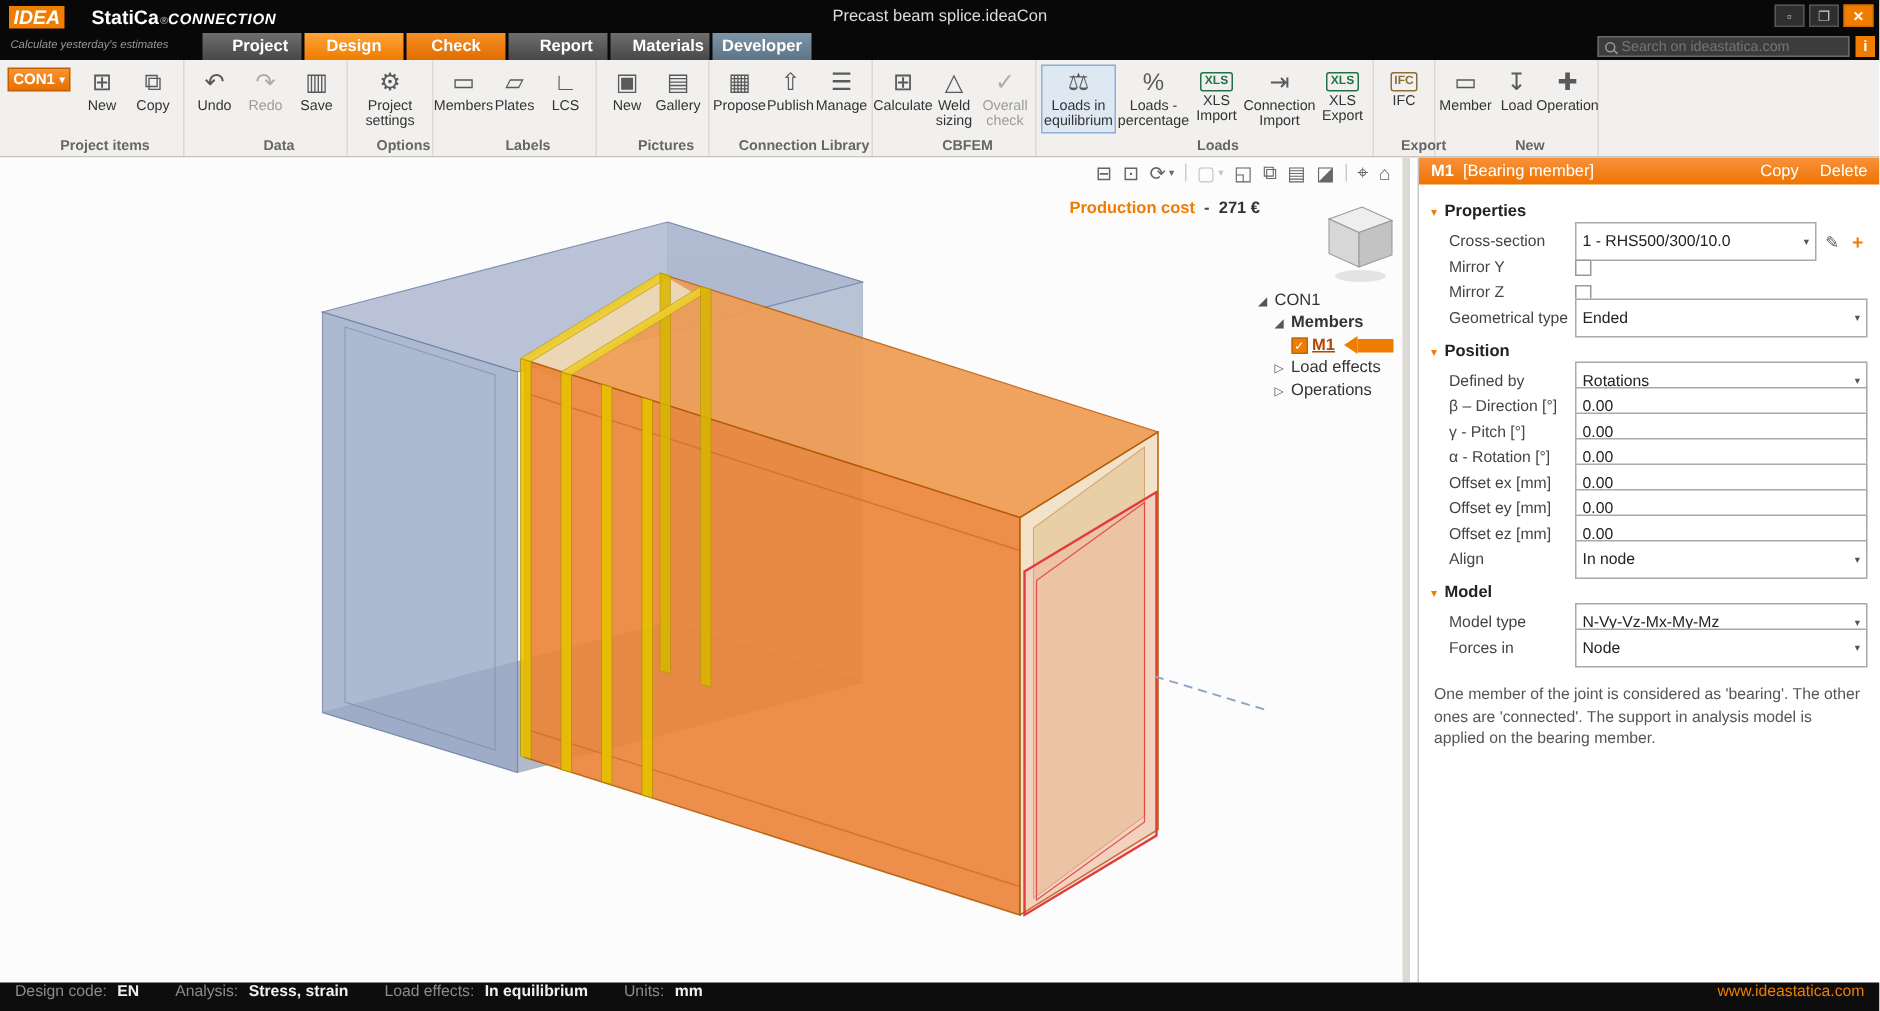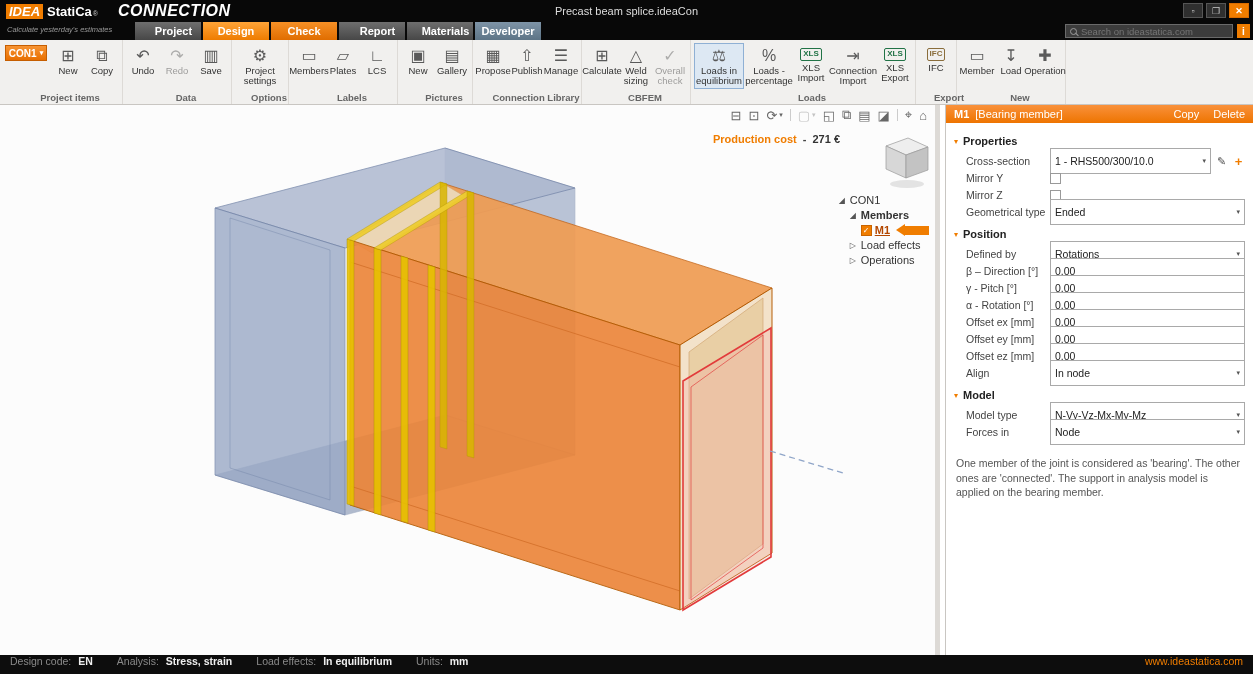--- a/index.html
+++ b/index.html
@@ -3,24 +3,24 @@
 <meta charset="utf-8">
 <style>
   * { box-sizing:border-box; margin:0; padding:0; }
   html,body { width:1253px; height:674px; }
   body { font-family:"Liberation Sans",sans-serif; background:#fff; overflow:hidden; position:relative; font-size:11px; }
 
   
   .header { position:absolute; top:0; left:0; width:1253px; height:40px; background:#080808; }
   .titlerow { height:22px; position:relative; display:flex; align-items:center; color:#fff; }
   .logo { margin-left:6px; display:flex; align-items:baseline; white-space:nowrap; }
-  .logo .idea { font-weight:bold; font-style:italic; font-size:13px; color:#fff; background:#f07d00; padding:0 3px; margin-right:4px; }
+  .logo .idea { font-weight:bold; font-style:italic; font-size:13px; color:#fff; background:#f07d00; padding:0 3px; margin-right:18px; }
   .logo .statica { font-weight:bold; font-size:13px; color:#fff; }
   .logo .reg { font-size:7px; color:#ccc; margin-left:1px; }
-  .logo .product { font-weight:bold; font-style:italic; font-size:16px; letter-spacing:.5px; margin-left:20px; color:#fff; }
+  .logo .product { font-weight:bold; font-style:italic; font-size:10px; letter-spacing:.5px; margin-left:0; color:#fff; }
   .doc-title { position:absolute; left:50%; transform:translateX(-50%); color:#ddd; font-size:11px; }
   .winbtns { position:absolute; right:4px; top:3px; display:flex; gap:3px; }
   .winbtn { width:20px; height:15px; background:#2f2f2f; border:1px solid #555; color:#ccc; font-size:9px; display:flex; align-items:center; justify-content:center; cursor:default; }
   .winbtn.close { background:#f07d00; border-color:#d96c00; color:#fff; font-weight:bold; }
   .tagline { position:absolute; left:7px; top:25px; font-size:7.5px; font-style:italic; color:#9a9a9a; }
   .tabs { position:absolute; left:135px; top:22px; display:flex; gap:2px; height:18px; }
   .tab { width:66px; display:flex; align-items:center; justify-content:center; color:#fff; font-size:11px; font-weight:bold; cursor:default; }
   .tab.gray   { background:linear-gradient(#6e6e6e,#474747);padding-left:11px; }
   .tab.design { background:linear-gradient(#ffa438,#ee7c00); }
   .tab.check  { background:linear-gradient(#f69026,#e06d00); }

